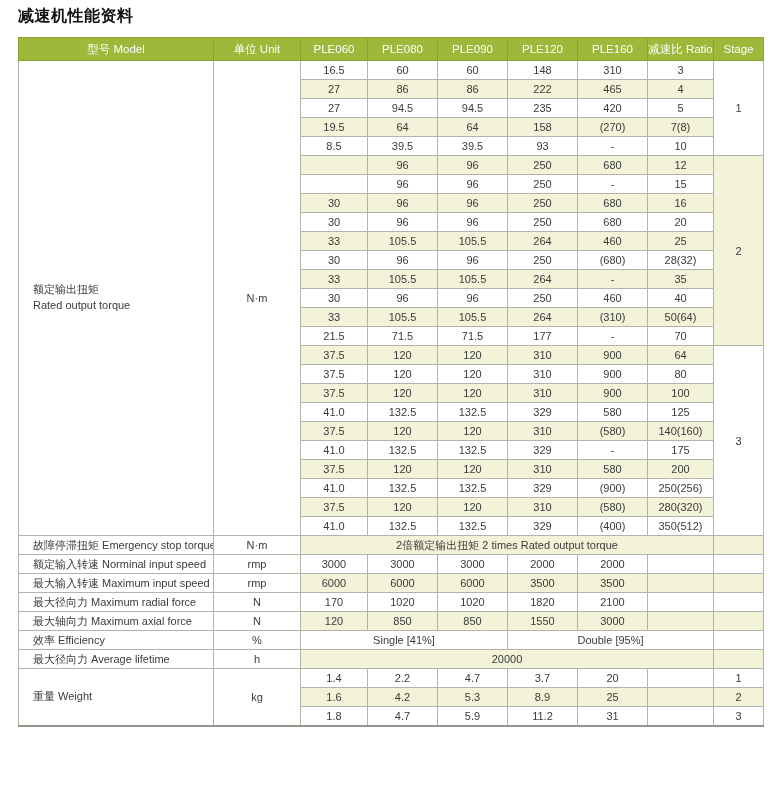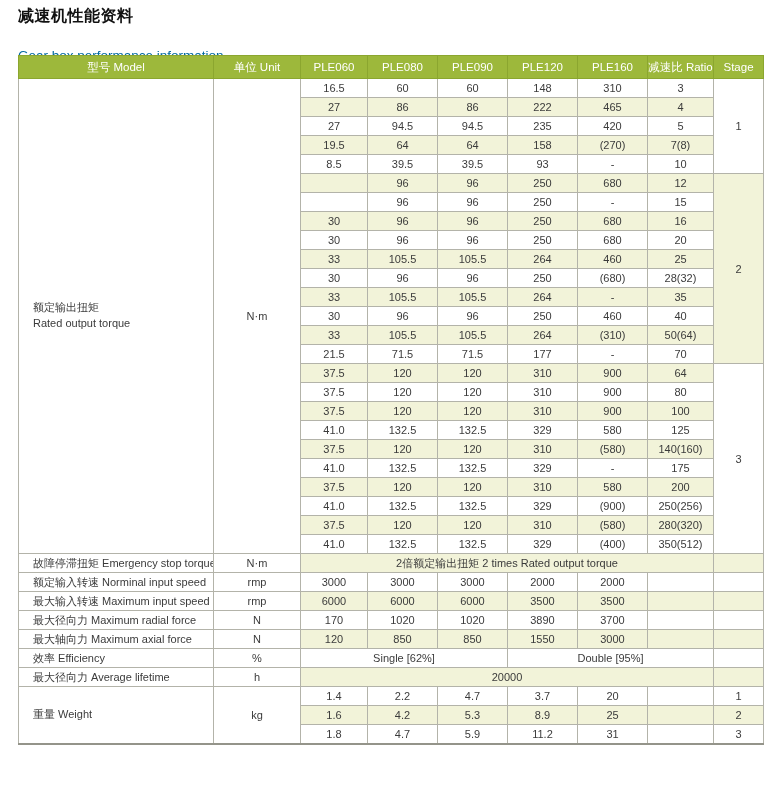--- a/index.html
+++ b/index.html
@@ -4,21 +4,21 @@
 <style>
   * { margin:0; padding:0; box-sizing:border-box; }
   html,body { background:#ffffff; }
   body { width:780px; height:786px; font-family:"Liberation Sans","DejaVu Sans",sans-serif; }
   .page { position:relative; width:780px; height:786px; background:#fff; overflow:hidden; }
 
   .title-block { position:absolute; left:18px; top:6px; }
   .title-cn { font-size:16px; font-weight:bold; color:#111; letter-spacing:0.5px; }
   .title-en { font-size:13.5px; color:#0369a1; margin-top:21px; }
 
-  table.perf { position:absolute; left:18px; top:55px; width:745px;
+  table.perf { position:absolute; left:18px; top:37px; width:745px;
                border-collapse:collapse; table-layout:fixed;
                border:1px solid #98988e; border-bottom:2px solid #94948a; }
   th { height:23px; background:#9db83b; color:#ffffff; font-weight:normal;
        font-size:11.5px; border:1px solid #8ba62f; text-align:center;
        white-space:nowrap; overflow:hidden; }
   td { height:19px; border:1px solid #b3b3a9; font-size:11px; color:#3b3b3b;
        text-align:center; padding:0 2px; white-space:nowrap; overflow:hidden;
        background:#ffffff; }
   td.stripe { background:#f2f3d9; }
   td.labelcell { text-align:left; padding-left:14px; background:#ffffff; }
@@ -295,40 +295,40 @@
           <td class="stripe">3500</td>
           <td class="stripe"></td>
           <td class="stripe"></td>
         </tr>
         <tr>
           <td class="labelcell">最大径向力 Maximum radial force</td>
           <td>N</td>
           <td>170</td>
           <td>1020</td>
           <td>1020</td>
-          <td>3890</td>
-          <td>3700</td>
+          <td>1820</td>
+          <td>2100</td>
           <td></td>
           <td></td>
         </tr>
         <tr>
           <td class="labelcell">最大轴向力 Maximum axial force</td>
           <td>N</td>
           <td class="stripe">120</td>
           <td class="stripe">850</td>
           <td class="stripe">850</td>
           <td class="stripe">1550</td>
           <td class="stripe">3000</td>
           <td class="stripe"></td>
           <td class="stripe"></td>
         </tr>
         <tr>
           <td class="labelcell">效率 Efficiency</td>
           <td>%</td>
-          <td colspan="3">Single [62%]</td>
+          <td colspan="3">Single [41%]</td>
           <td colspan="3">Double [95%]</td>
           <td></td>
         </tr>
         <tr>
           <td class="labelcell">最大径向力 Average lifetime</td>
           <td>h</td>
           <td class="stripe" colspan="6">20000</td>
           <td class="stripe"></td>
         </tr>
         <tr>

